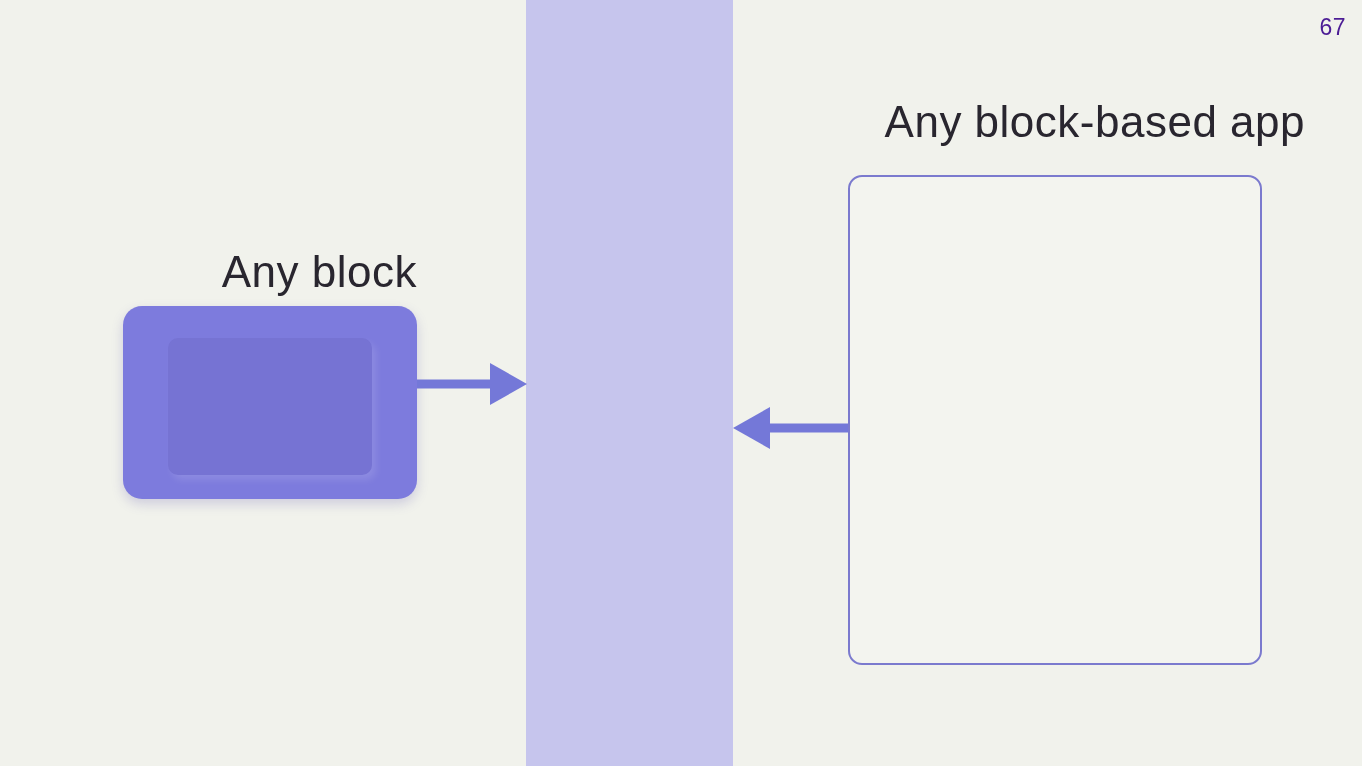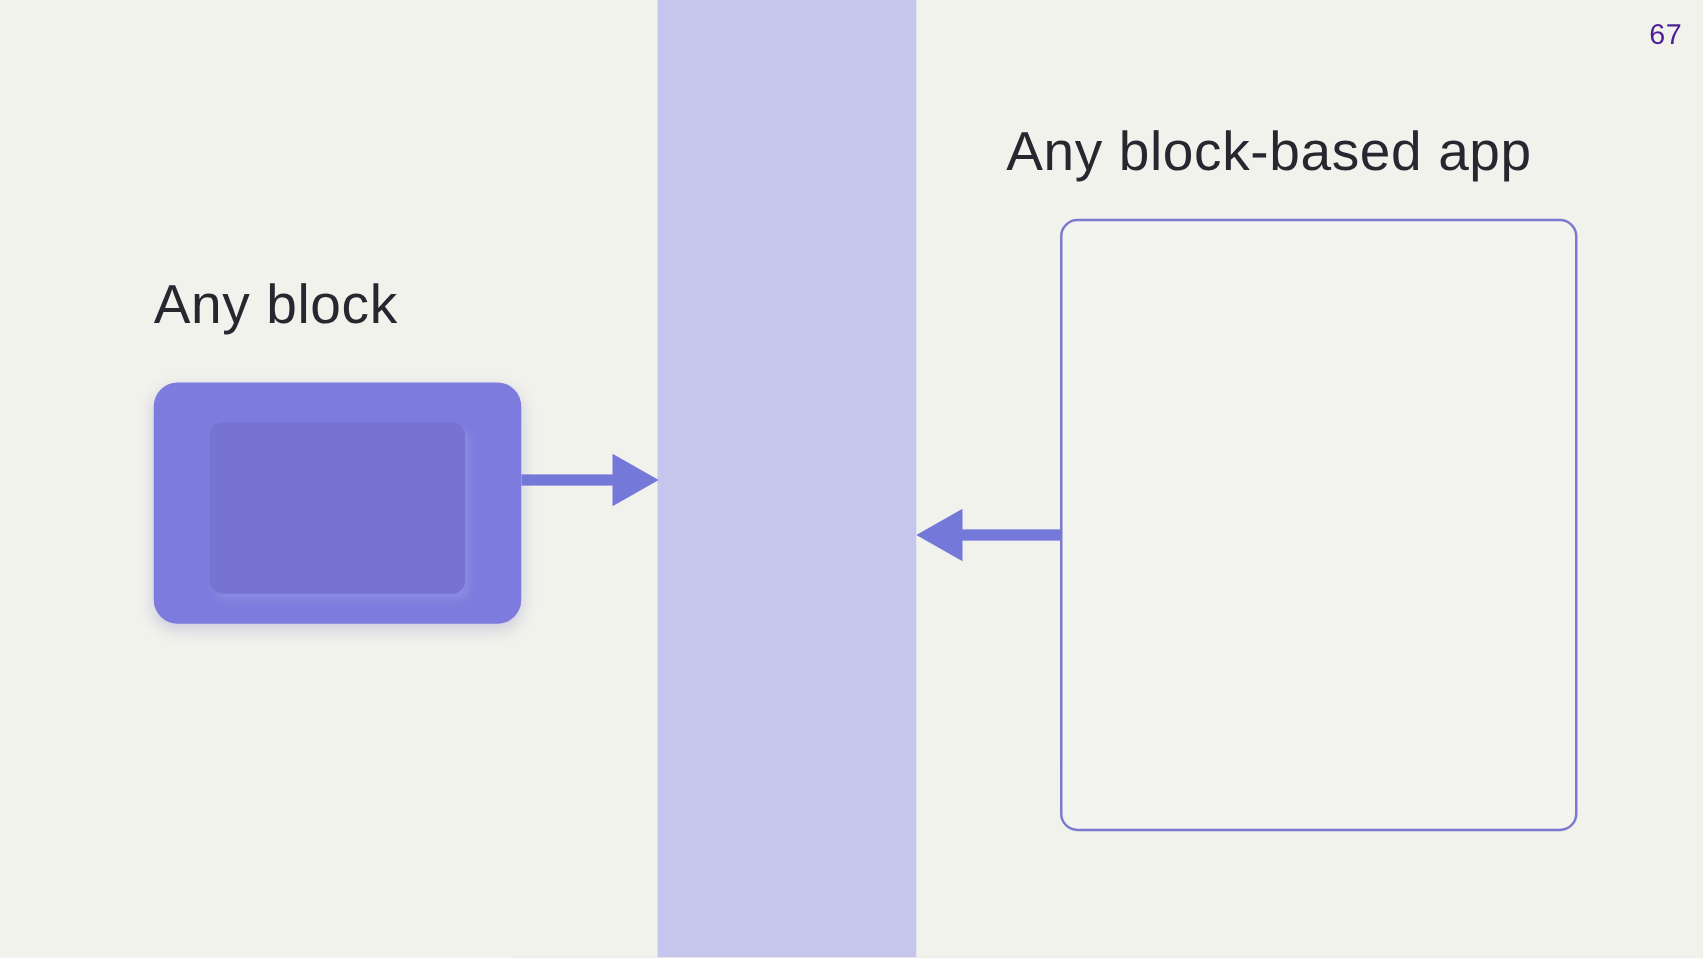--- a/index.html
+++ b/index.html
@@ -32,27 +32,27 @@
     width: 207px;
     height: 766px;
     background: #c6c5ed;
   }
   .diagram-label {
     position: absolute;
     color: #29262f;
     font-size: 44px;
     font-weight: 500;
     letter-spacing: 0.5px;
-    text-align: left;
+    text-align: right;
     line-height: 1.1;
     white-space: nowrap;
   }
   .label-any-block {
     left: 123px;
-    top: 220px;
+    top: 248px;
     width: 294px;
   }
   .label-any-app {
     left: 805px;
     top: 98px;
     width: 500px;
   }
   .block-shape {
     position: absolute;
     left: 123px;

